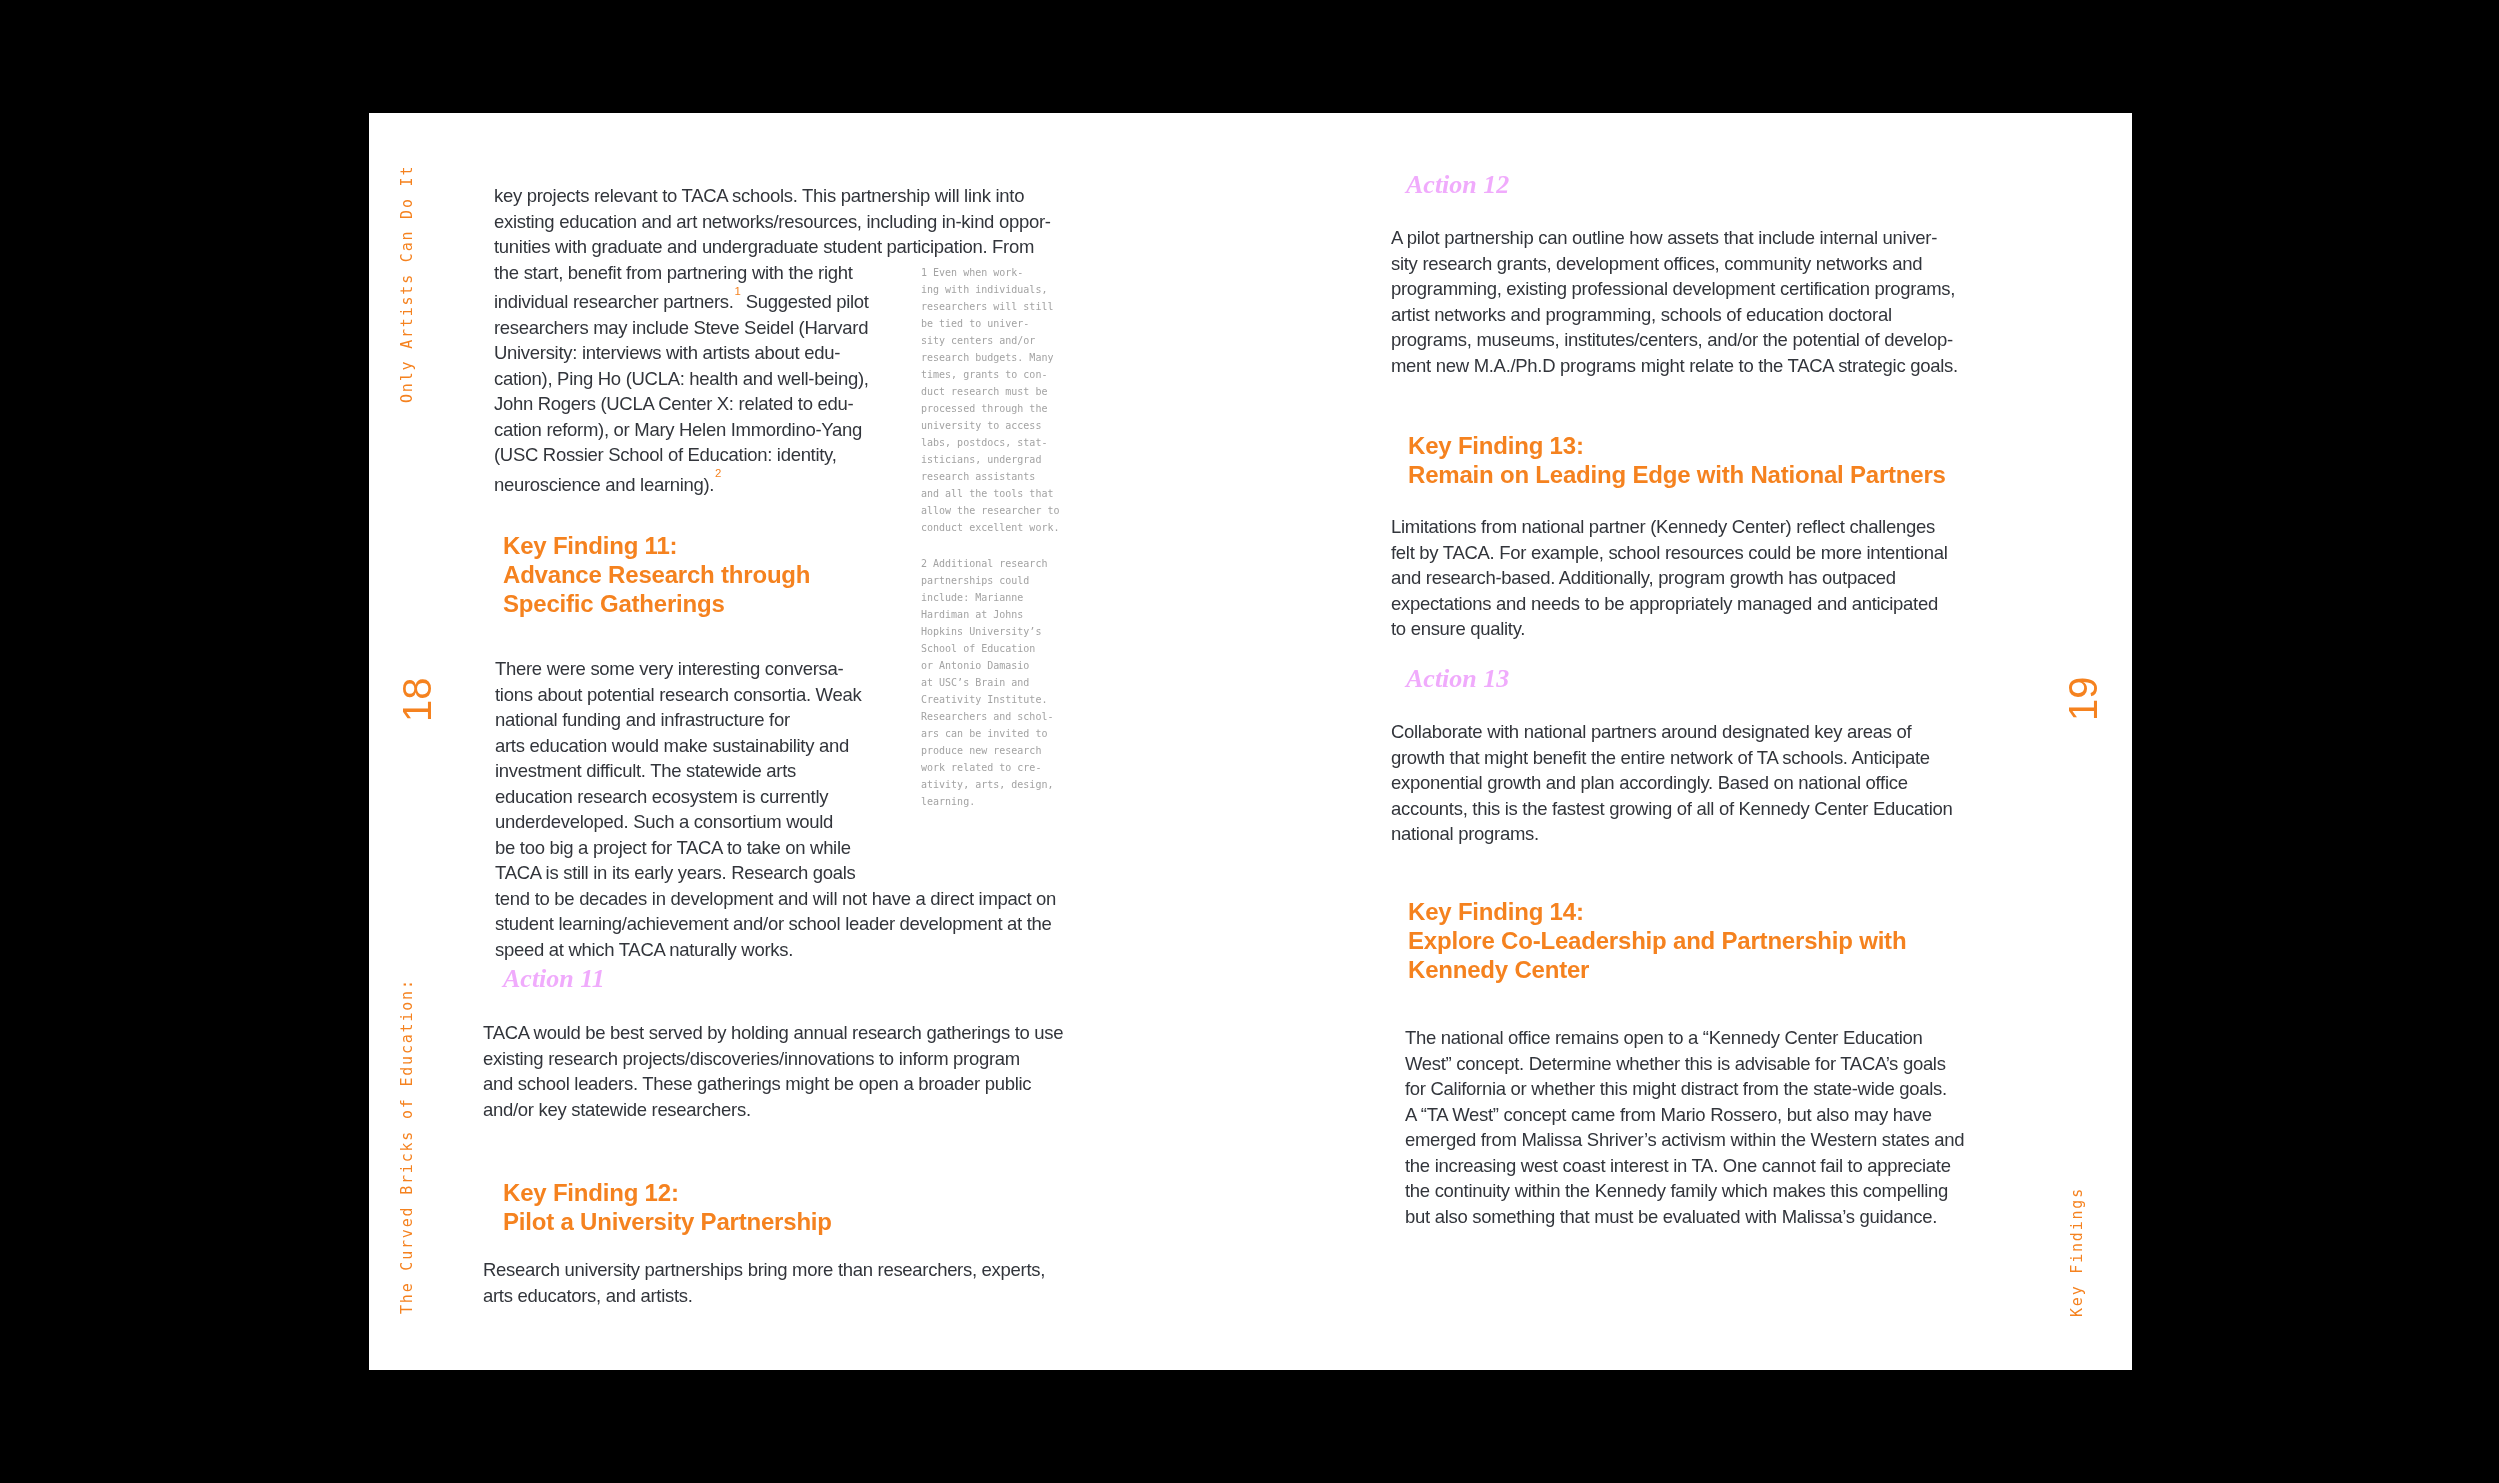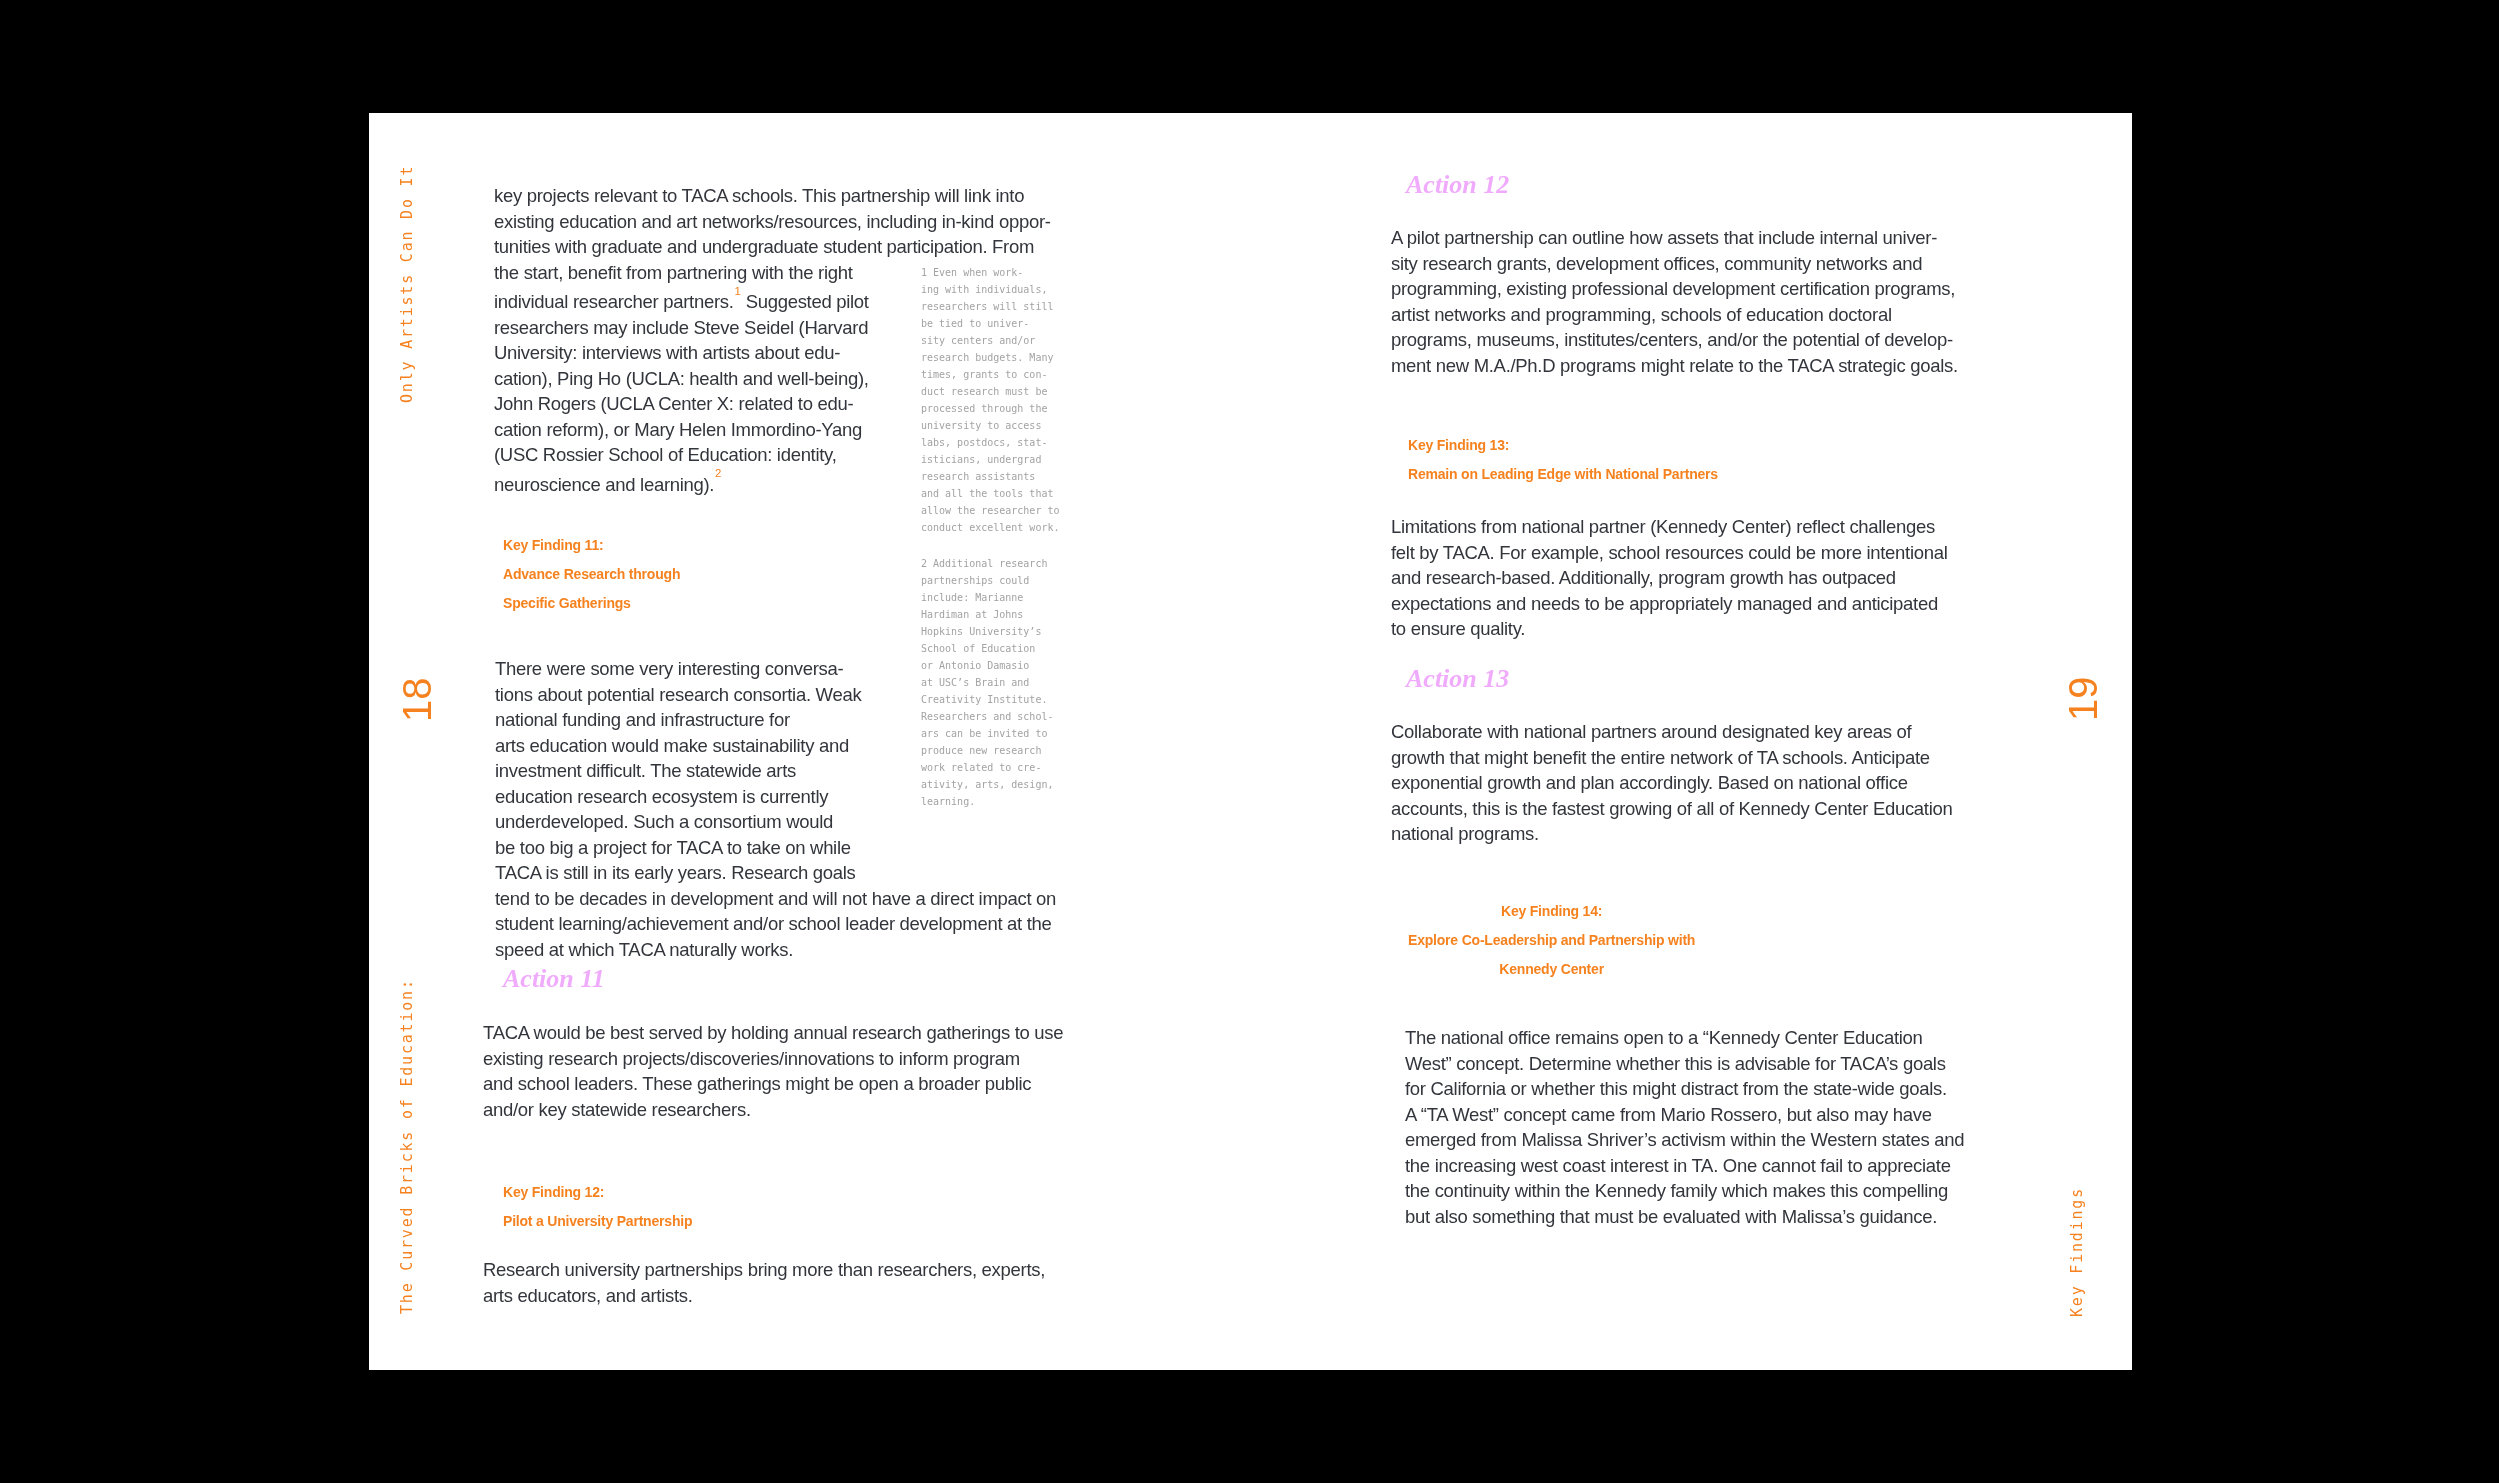--- a/index.html
+++ b/index.html
@@ -31,21 +31,21 @@
     font-family: "Liberation Sans", sans-serif;
     font-size: 18.5px;
     line-height: 25.5px;
     letter-spacing: -0.3px;
     color: #32353B;
   }
   
   .kf-heading {
     font-family: "Liberation Sans", sans-serif;
     font-weight: bold;
-    font-size: 14px;
+    font-size: 24px;
     line-height: 29px;
     letter-spacing: -0.2px;
     color: #F5821F;
   }
   
   .action-heading {
     font-family: "Liberation Serif", serif;
     font-style: italic;
     font-size: 26px;
     line-height: 32px;
@@ -208,21 +208,21 @@
 to ensure quality.</p>
 
     <h3 class="abs action-heading" style="left:1406px; top:663px; margin:0;">Action 13</h3>
 
     <p class="abs body-text pre" style="left:1391px; top:719px; width:703px; margin:0;">Collaborate with national partners around designated key areas of
 growth that might benefit the entire network of TA schools. Anticipate
 exponential growth and plan accordingly. Based on national office
 accounts, this is the fastest growing of all of Kennedy Center Education
 national programs.</p>
 
-    <h2 class="abs kf-heading pre" style="left:1408px; top:897px; margin:0;text-align:center;">Key Finding 14:
+    <h2 class="abs kf-heading pre" style="left:1408px; top:897px; margin:0;">Key Finding 14:
 Explore Co-Leadership and Partnership with
 Kennedy Center</h2>
 
     <p class="abs body-text pre" style="left:1391px; top:1011px; width:703px; margin:14px;">The national office remains open to a “Kennedy Center Education
 West” concept. Determine whether this is advisable for TACA’s goals
 for California or whether this might distract from the state-wide goals.
 A “TA West” concept came from Mario Rossero, but also may have
 emerged from Malissa Shriver’s activism within the Western states and
 the increasing west coast interest in TA. One cannot fail to appreciate
 the continuity within the Kennedy family which makes this compelling

